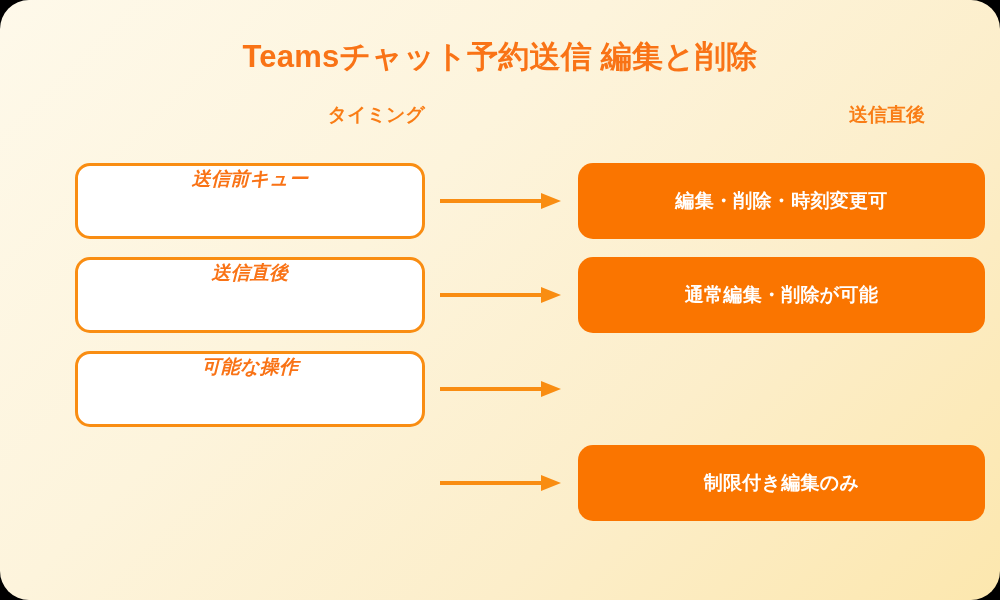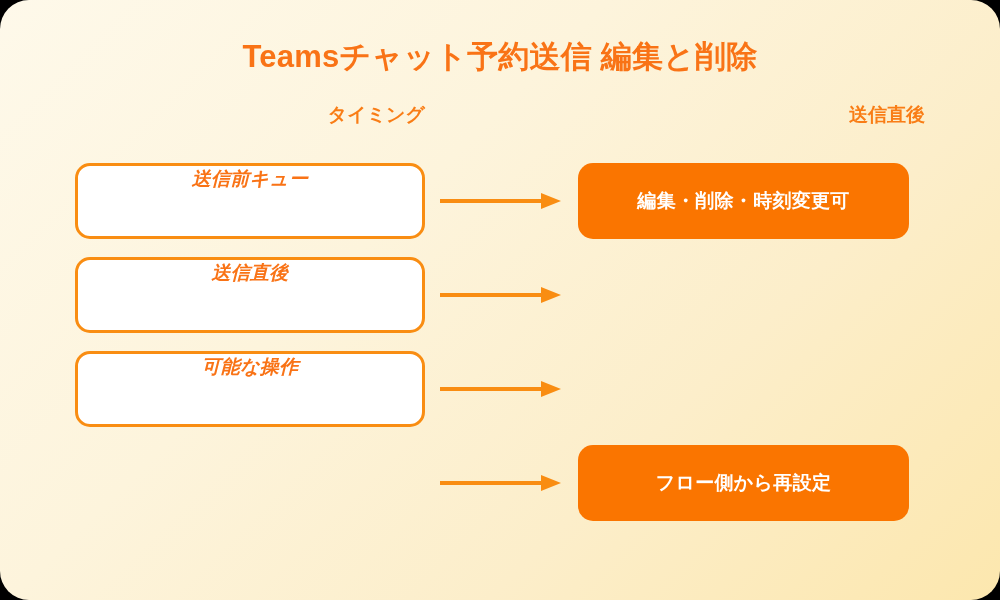--- a/index.html
+++ b/index.html
@@ -83,21 +83,21 @@
     color: #F97316;
     white-space: nowrap;
     letter-spacing: 0.3px;
   }
 
   
   .action-box {
     position: absolute;
     left: 578px;
     top: 0;
-    width: 331px;
+    width: 407px;
     height: 76px;
     box-sizing: border-box;
     background: #FA7500;
     border-radius: 15px;
     display: flex;
     align-items: center;
     justify-content: center;
   }
   .action-label {
     font-size: 19px;
@@ -159,35 +159,38 @@
   </div>
 
   <div class="row" style="top:257px;">
     <div class="timing-box">
       <span class="timing-label">送信直後</span>
     </div>
     <div class="arrow">
       <div class="arrow-line"></div>
       <div class="arrow-head"></div>
     </div>
+    <div class="action-box">
+      <span class="action-label">通常編集・削除が可能</span>
+    </div>
   </div>
 
   <div class="row" style="top:351px;">
     <div class="timing-box">
       <span class="timing-label">可能な操作</span>
     </div>
     <div class="arrow">
       <div class="arrow-line"></div>
       <div class="arrow-head"></div>
     </div>
   </div>
 
   <div class="row" style="top:445px;">
     <div class="arrow">
       <div class="arrow-line"></div>
       <div class="arrow-head"></div>
     </div>
     <div class="action-box">
-      <span class="action-label">フロー側から再設定</span>
+      <span class="action-label">制限付き編集のみ</span>
     </div>
   </div>
 
 </div>
 
 </body></html>

